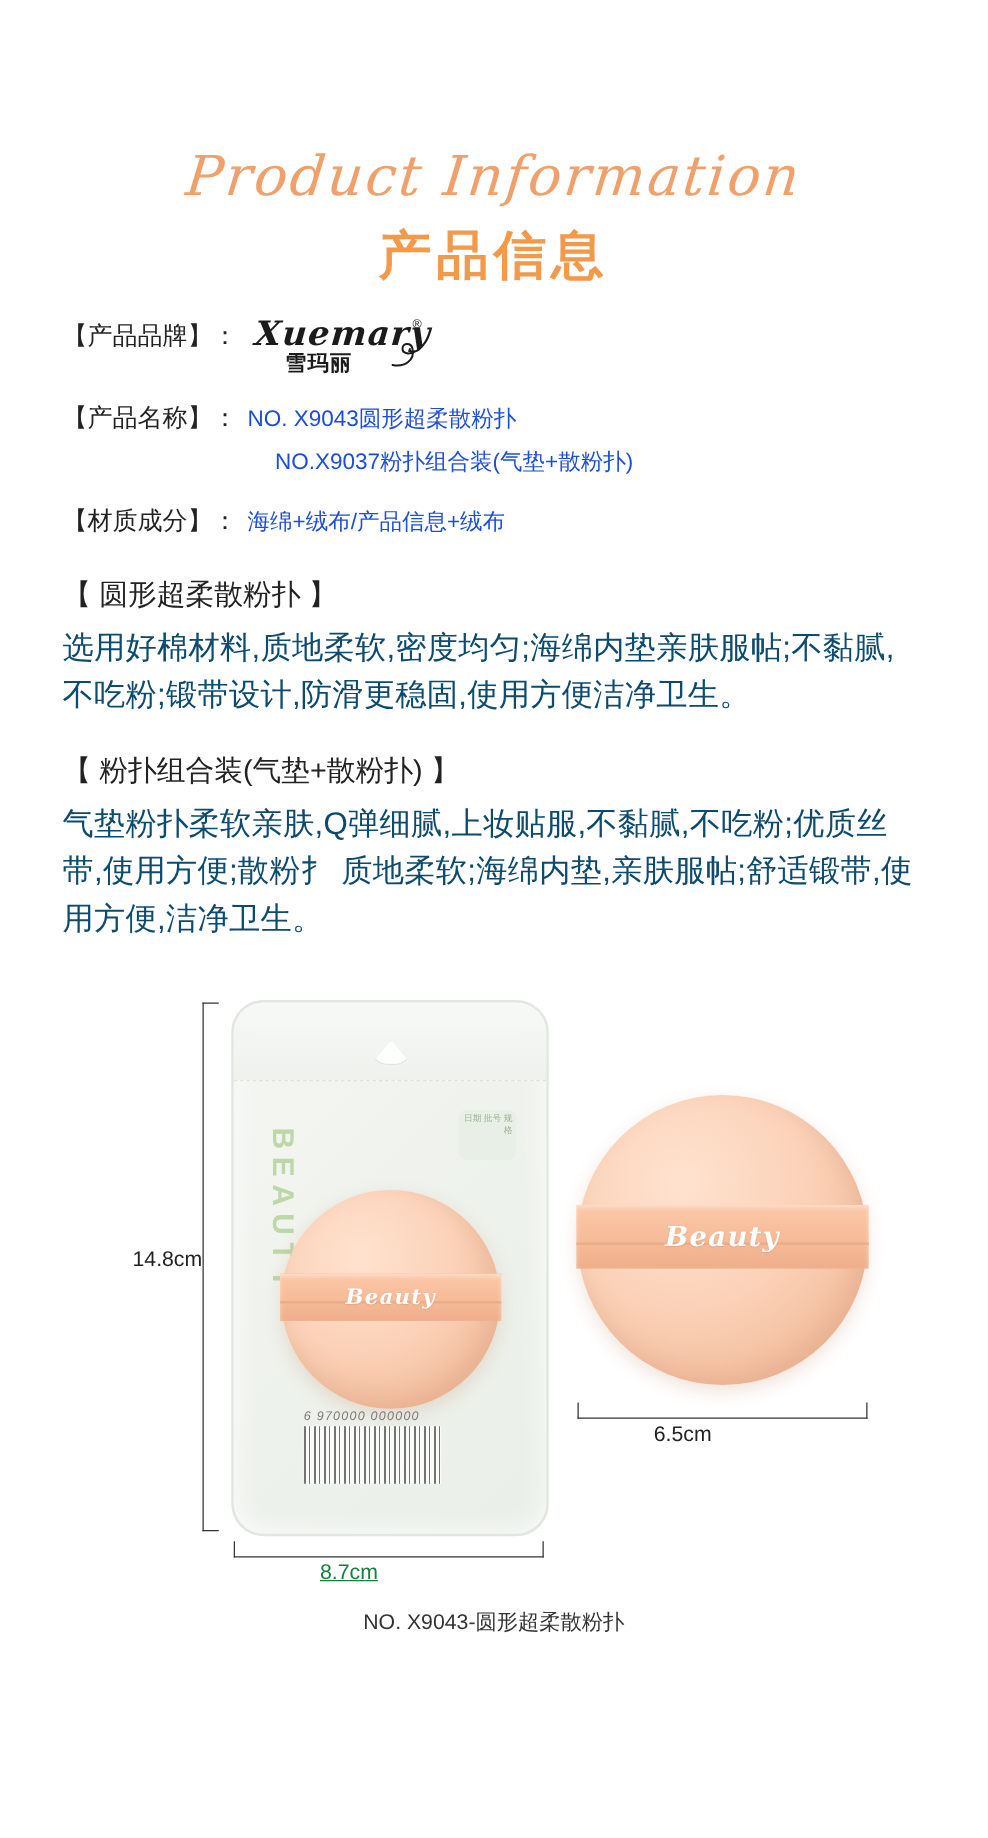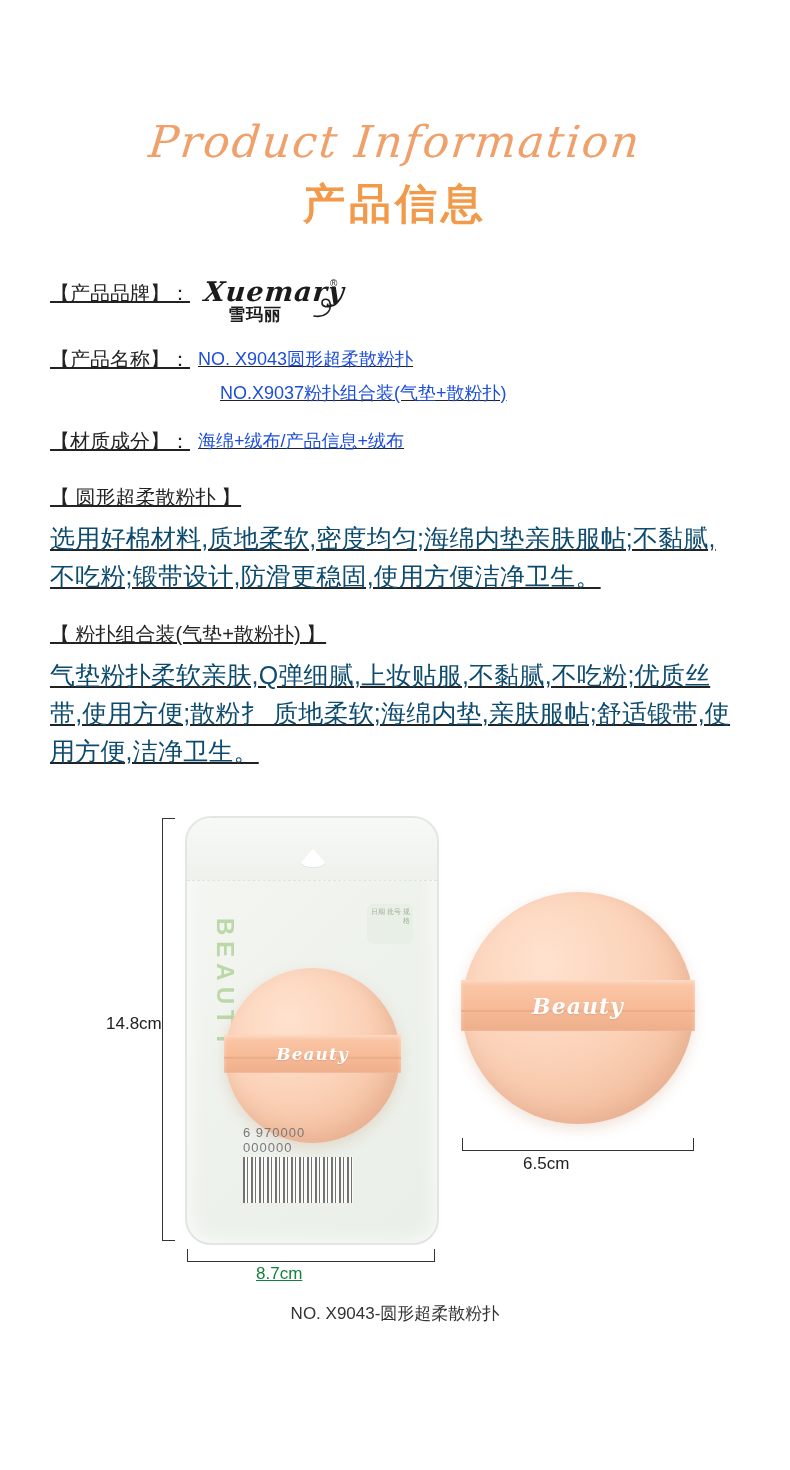--- a/index.html
+++ b/index.html
@@ -34,23 +34,22 @@
   .header-cn {
     margin-top: 10px;
     font-size: 42px;
     font-weight: bold;
     color: #f2994a;
     letter-spacing: 4px;
   }
 
   
   .info {
-    margin-top: 44px;
+    margin-top: 20px;
     padding: 0 52px 0 50px;
-    text-decoration: underline;
   }
   .row {
     display: flex;
     align-items: flex-start;
     margin-bottom: 14px;
   }
   .label {
     font-size: 20px;
     color: #222;
     white-space: nowrap;
@@ -101,21 +100,21 @@
   }
   .brand-swirl {
     position: absolute;
     top: 20px;
     left: 106px;
     width: 26px;
     height: 26px;
   }
 
   .section-title {
-    font-size: 20px;
+    font-size: 23px;
     color: #222;
     margin-top: 26px;
     margin-bottom: 8px;
   }
   .para {
     font-size: 25px;
     line-height: 38px;
     color: #0c4a6e;
     letter-spacing: 0.2px;
   }
@@ -201,23 +200,24 @@
         #ffffff 2px, #ffffff 4px,
         #4a4a4a 4px, #4a4a4a 5px,
         #ffffff 5px, #ffffff 8px);
     opacity: .75;
   }
   .barcode-cap {
     position: absolute;
     left: 56px;
     bottom: 88px;
     width: 110px;
-    font-size: 13px;
+    font-size: 10px;
     color: #7a7a7a;
     letter-spacing: 1px;
+    font-style: italic;
   }
 
   
   .puff {
     border-radius: 50%;
     background: radial-gradient(circle at 36% 30%, #ffe2cf 0%, #fbd2b8 45%, #f3bd9d 78%, #e7ab8a 100%);
     box-shadow: 0 5px 14px rgba(200,150,120,0.28), inset -6px -8px 18px rgba(220,165,135,0.45);
     position: relative;
   }
   .puff-band {

